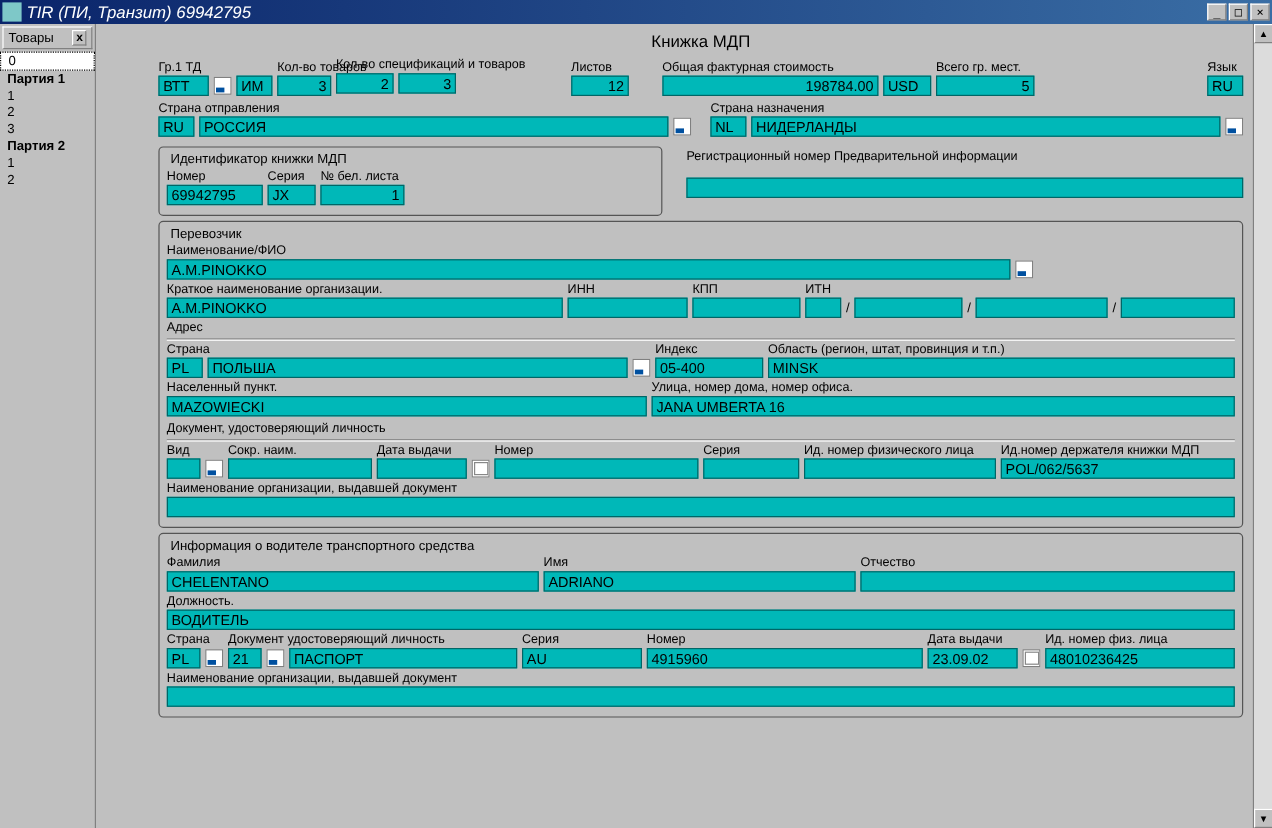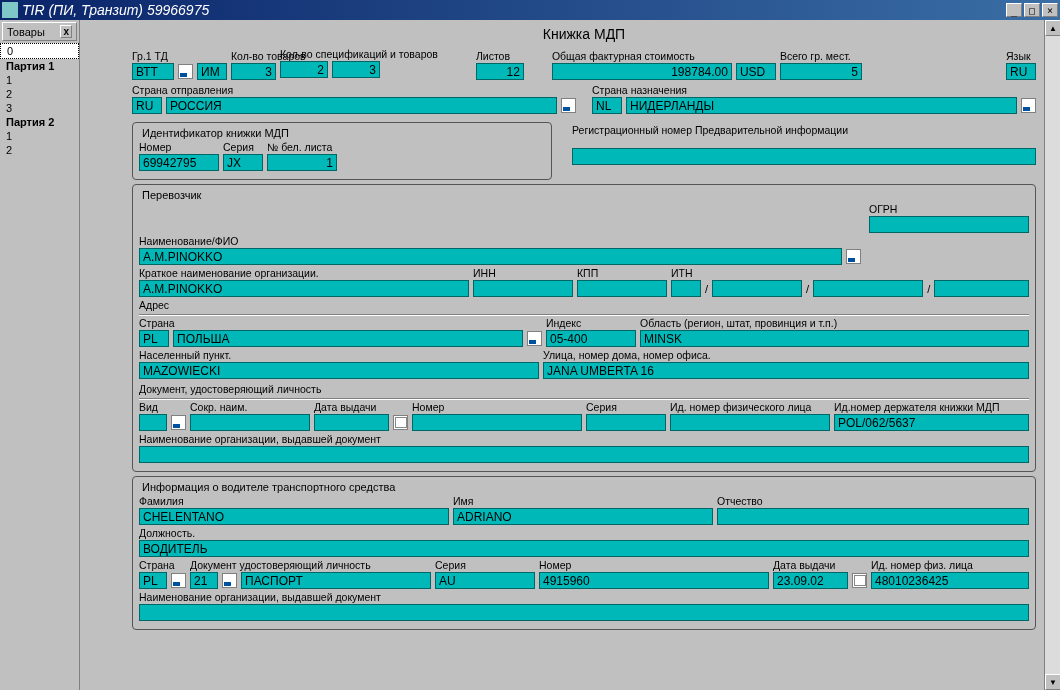--- a/index.html
+++ b/index.html
@@ -91,21 +91,21 @@
 
 .hr-line { border-top: 1px solid #808080; border-bottom: 1px solid #fff; margin: 3px 0 1px 0; }
 
 .innerwrap { margin-right: 16px; padding-left: 44px; }
 </style>
 </head>
 <body>
 
 <div class="titlebar">
   <span class="icon"></span>
-  <span class="title">TIR (ПИ, Транзит) 59966975</span>
+  <span class="title">TIR (ПИ, Транзит) 69942795</span>
   <div class="winbtns">
     <div class="winbtn">_</div>
     <div class="winbtn">□</div>
     <div class="winbtn">×</div>
   </div>
 </div>
 
 <div class="main">
   <div class="sidebar">
     <div class="tab-tovary">
@@ -220,27 +220,20 @@
       </div>
       <div style="flex:1; padding-top:6px">
         <span class="label">Регистрационный номер Предварительной информации</span>
         <div class="input" style="margin-top:12px"></div>
       </div>
     </div>
 
     <div class="fieldset">
       <div class="legend">Перевозчик</div>
 
-      <div class="row">
-        <div style="flex:1"></div>
-        <div class="field" style="width:160px">
-          <span class="label">ОГРН</span>
-          <div class="input"></div>
-        </div>
-      </div>
 
       <div class="row">
         <div class="field" style="flex:1">
           <span class="label">Наименование/ФИО</span>
           <div class="input">A.M.PINOKKO</div>
         </div>
         <span class="tinyicon"></span>
         <div style="width:164px"></div>
       </div>
 

